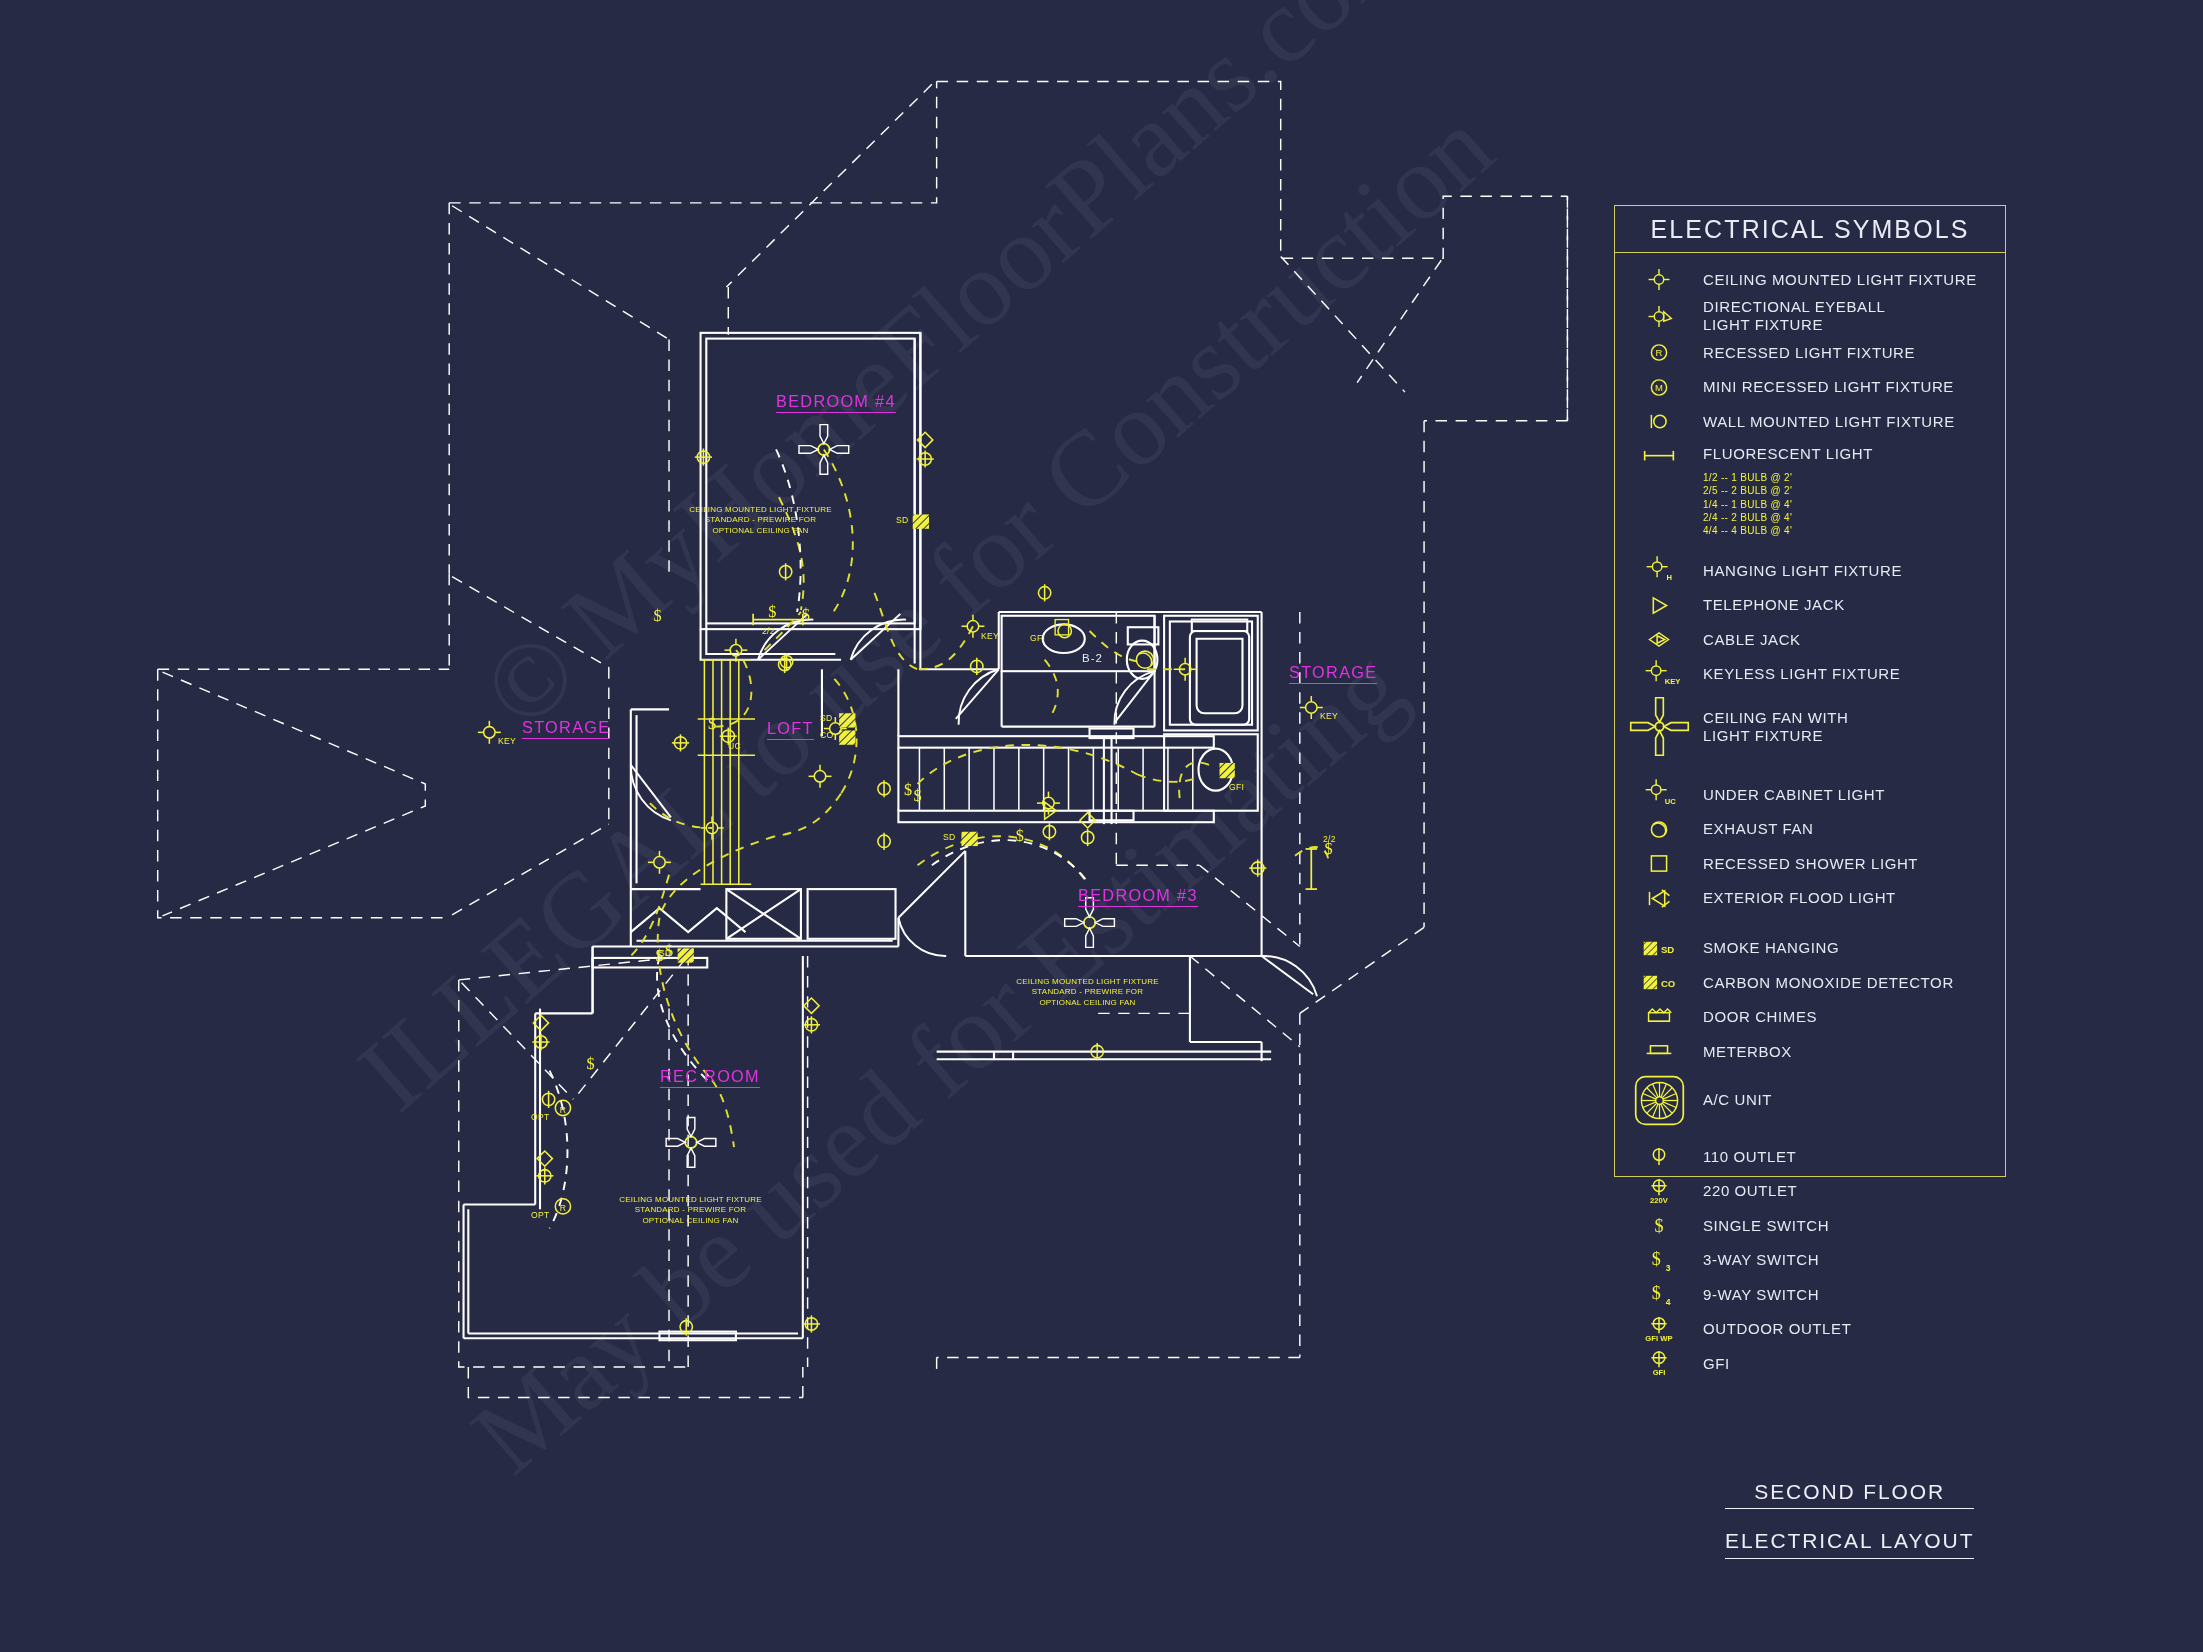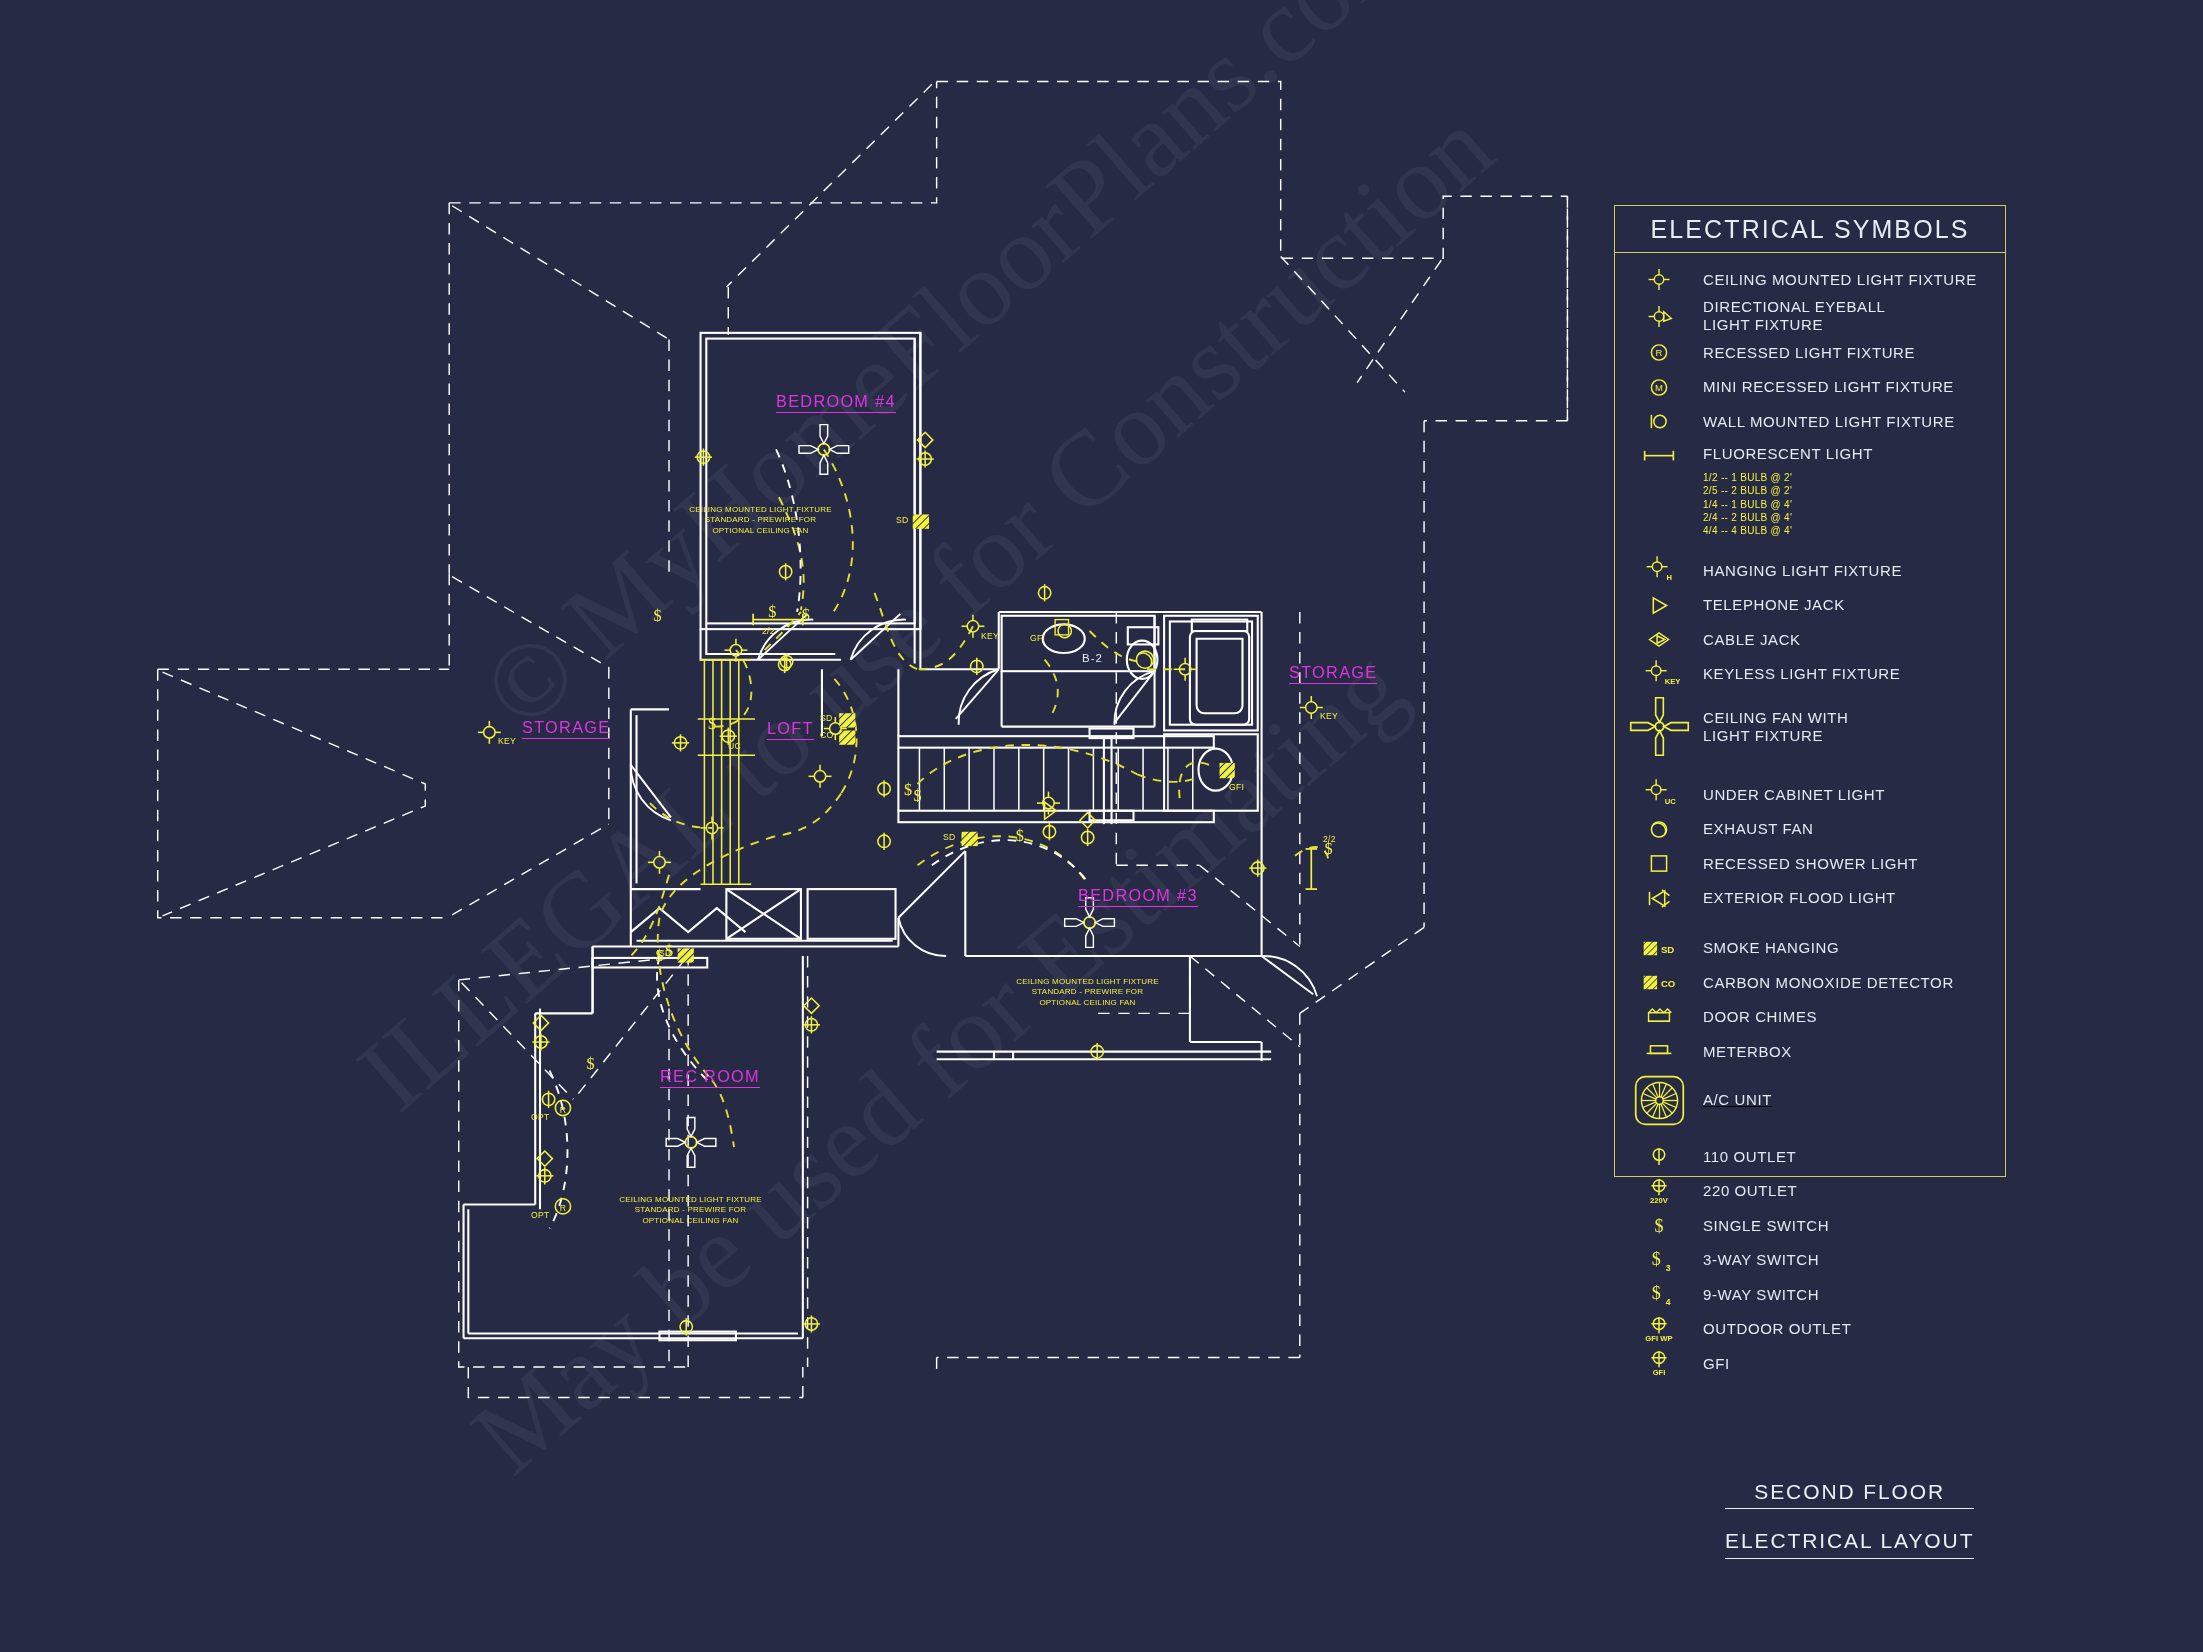--- a/index.html
+++ b/index.html
@@ -742,21 +742,21 @@
           <svg width="38" height="23" viewBox="-20 -12 40 24">
               <g stroke="#f2f23c" stroke-width="1.6" fill="none">
                 <rect x="-9" y="-6" width="18" height="8"></rect>
                 <line x1="-13" y1="2" x2="13" y2="2"></line>
               </g>
             </svg>
         </div>
         <div class="ltxt">METERBOX</div>
       </div>
 
-      <div class="lrow" style="min-height:61px;text-decoration:underline;">
+      <div class="lrow" style="min-height:61px;">
         <div class="lsym">
           <svg width="59" height="59" viewBox="-31 -31 62 62">
               <rect x="-25" y="-25" width="50" height="50" rx="10" fill="none" stroke="#f2f23c" stroke-width="1.8"></rect>
               <circle cx="0" cy="0" r="19" fill="none" stroke="#f2f23c" stroke-width="1.5"></circle>
               <circle cx="0" cy="0" r="4" fill="none" stroke="#f2f23c" stroke-width="1.5"></circle>
           <g stroke="#f2f23c" stroke-width="1.3">
             <line x1="0" y1="-4" x2="0" y2="-19"></line>
                 <line x1="2.8" y1="-2.8" x2="13.4" y2="-13.4"></line>
             <line x1="4" y1="0" x2="19" y2="0"></line>
                 <line x1="2.8" y1="2.8" x2="13.4" y2="13.4"></line>

